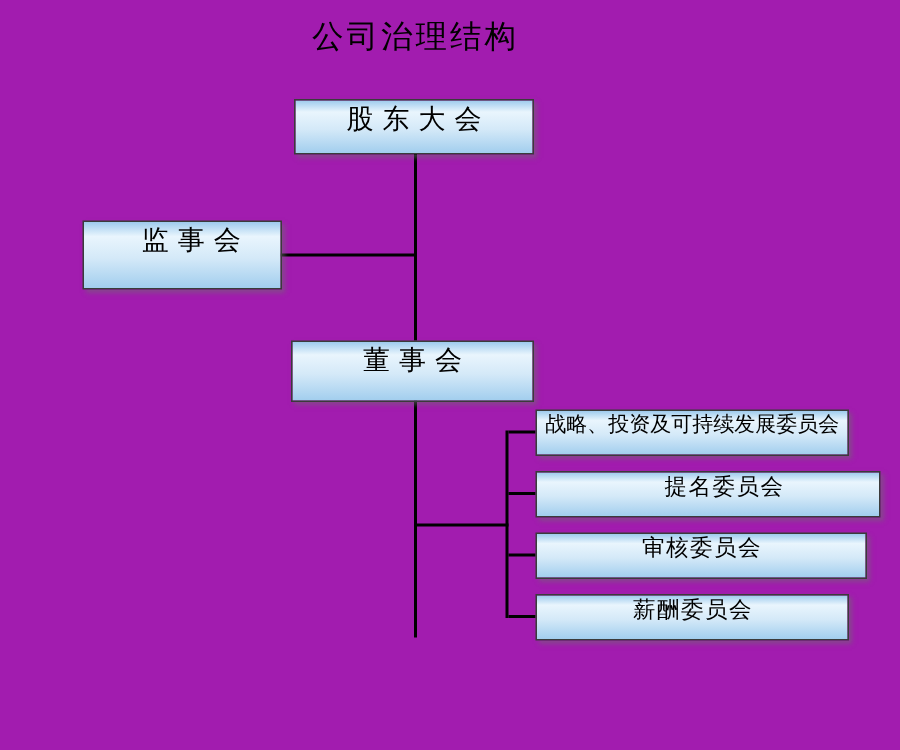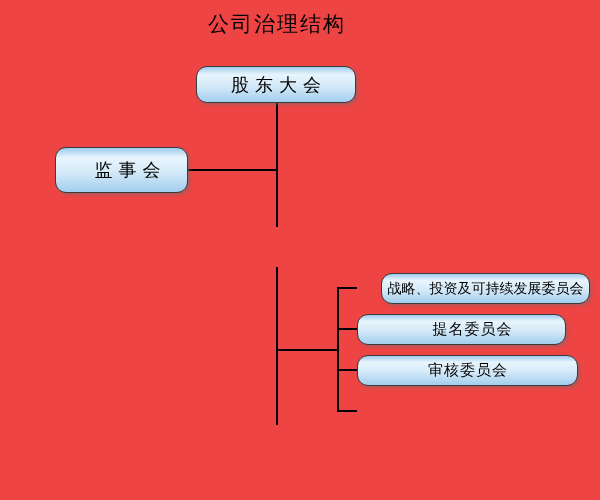--- a/index.html
+++ b/index.html
@@ -1,54 +1,54 @@
 <!DOCTYPE html>
 <html><head>
 <meta charset="utf-8">
 <style>
   html,body{margin:0;padding:0;}
   #canvas{
     position:relative;
     width:600px;height:500px;
-    background:#ef4444;
+    background:#a21caf;
     overflow:hidden;
     font-family:Liberation Sans, sans-serif;
   }
   .title{
     position:absolute;
     left:77px;top:10px;width:400px;
     text-align:center;
     font-size:21px;
     letter-spacing:2px;
     color:#000;
   }
   .node{
     position:absolute;
     box-sizing:border-box;
-    display:flex;align-items:center;justify-content:center;
+    display:flex;justify-content:center;
     border:1px solid #3b3b3b;
-    border-radius:11px;
+    border-radius:0;
     background:linear-gradient(180deg,#9ecbed 0%,#e9f5fd 22%,#d4e9f8 55%,#a2ceee 100%);
     box-shadow:2px 2px 3px rgba(110,110,110,0.5);
     color:#000;
   }
   .node-main{font-size:18px;}
   .node-main .lbl{letter-spacing:6px;margin-right:-6px;}
   .node-committee{font-size:15px;}
   .node-committee .lbl{letter-spacing:1px;margin-right:-1px;}
   .node-committee-long{font-size:14px;}
   .node-committee-long .lbl{letter-spacing:0;margin-right:0;}
   .line{position:absolute;background:#000;}
   
   #node-shareholders{left:196px;top:66px;width:160px;height:37px;}
   #node-supervisors{left:55px;top:147px;width:133px;height:46px;padding-left:12px;}
   #node-board{left:194px;top:227px;width:162px;height:41px;}
   #node-management{left:194px;top:425px;width:163px;height:40px;}
-  #node-committee-0{left:357px;top:273px;width:209px;height:31px;margin-left:24px;}
-  #node-committee-1{left:357px;top:314px;width:209px;height:31px;padding-left:21px;}
+  #node-committee-0{left:357px;top:273px;width:209px;height:31px;}
+  #node-committee-1{left:357px;top:314px;width:230px;height:31px;padding-left:21px;}
   #node-committee-2{left:357px;top:355px;width:221px;height:31px;}
   #node-committee-3{left:357px;top:396px;width:209px;height:31px;}
   
   #line-shareholders-board{left:276px;top:102px;width:2px;height:125px;}
   #line-supervisors-link{left:187px;top:169px;width:90px;height:2px;}
   #line-board-management{left:276px;top:267px;width:2px;height:158px;}
   #line-branch-horizontal{left:277px;top:349px;width:62px;height:2px;}
   #line-committee-rail{left:337px;top:287px;width:2px;height:125px;}
   #line-stub-0{left:339px;top:287px;width:18px;height:2px;}
   #line-stub-1{left:339px;top:328px;width:18px;height:2px;}
@@ -73,28 +73,34 @@
   <div class="line" id="line-stub-3"></div>
 
   <div class="node node-main" id="node-shareholders">
     <span class="lbl">股东大会</span>
   </div>
 
   <div class="node node-main" id="node-supervisors">
     <span class="lbl">监事会</span>
   </div>
 
+  <div class="node node-main" id="node-board">
+    <span class="lbl">董事会</span>
+  </div>
 
   <div class="node node-committee node-committee-long" id="node-committee-0">
     <span class="lbl">战略、投资及可持续发展委员会</span>
   </div>
 
   <div class="node node-committee" id="node-committee-1">
     <span class="lbl">提名委员会</span>
   </div>
 
   <div class="node node-committee" id="node-committee-2">
     <span class="lbl">审核委员会</span>
   </div>
 
+  <div class="node node-committee" id="node-committee-3">
+    <span class="lbl">薪酬委员会</span>
+  </div>
 
 
 </div>
 
 </body></html>

